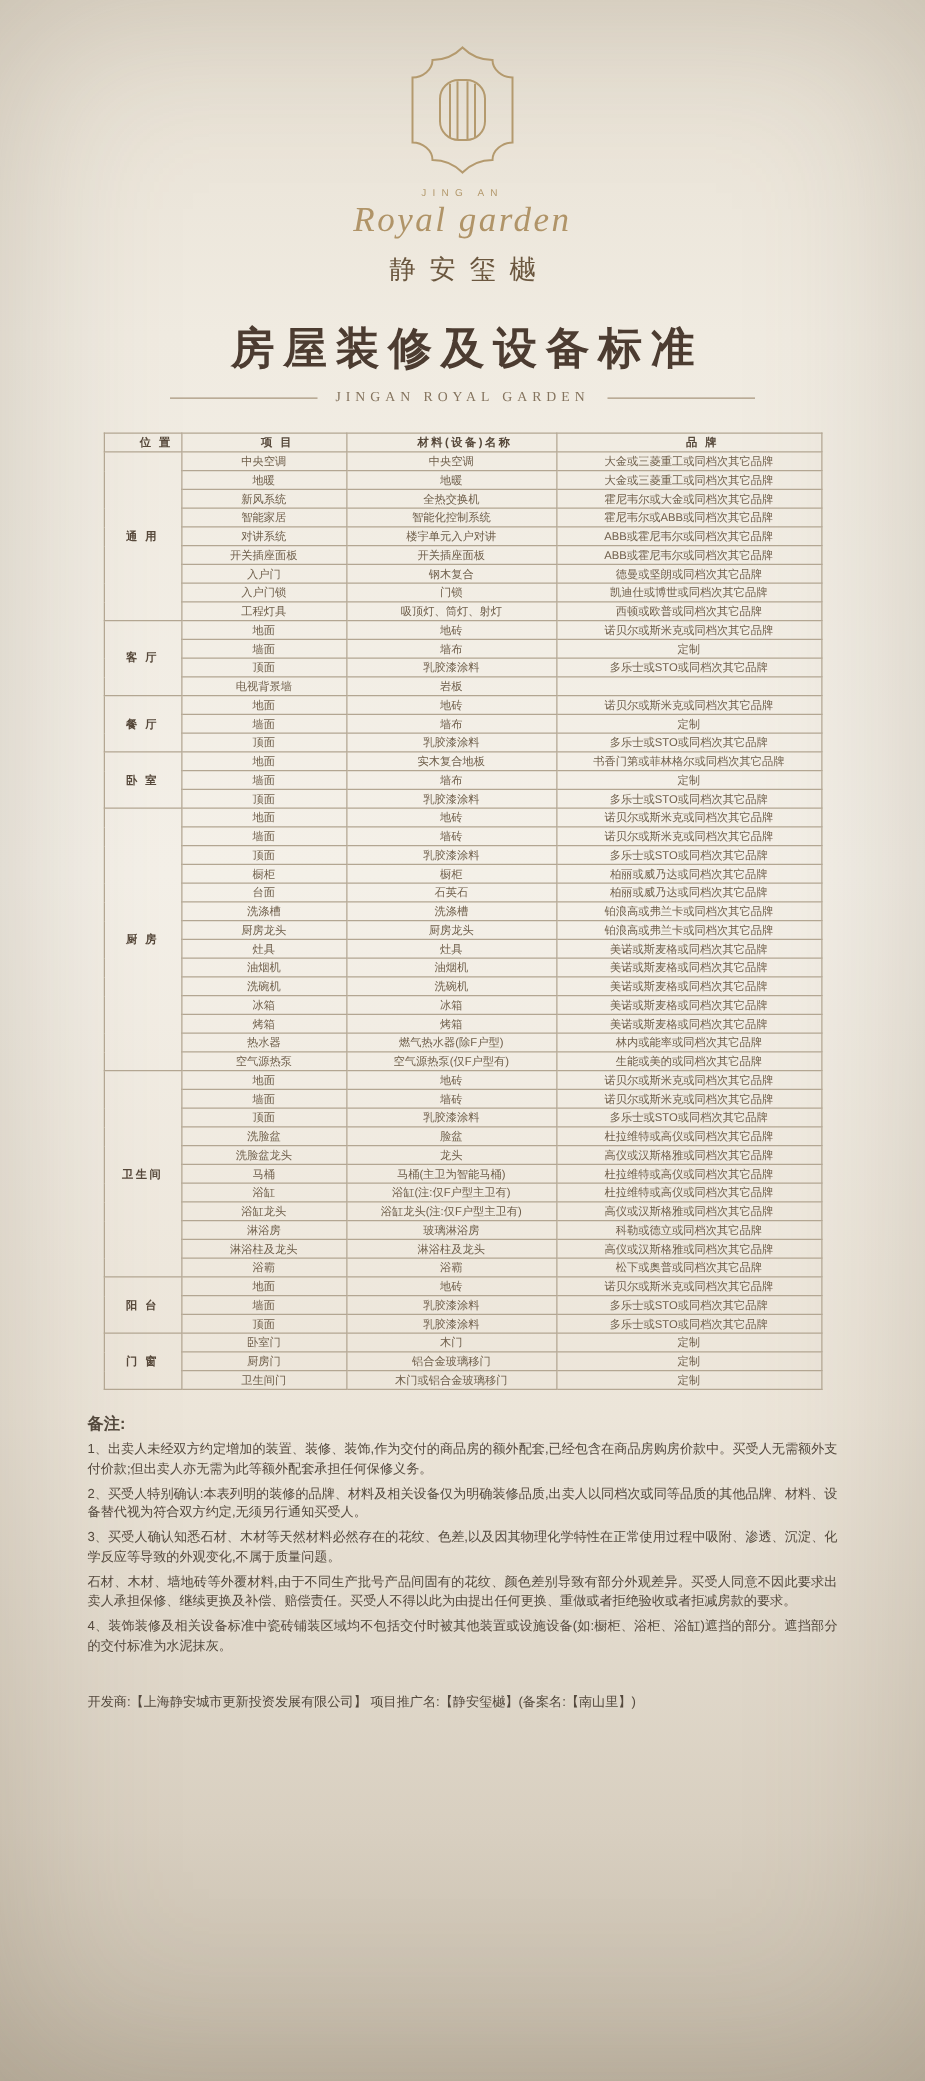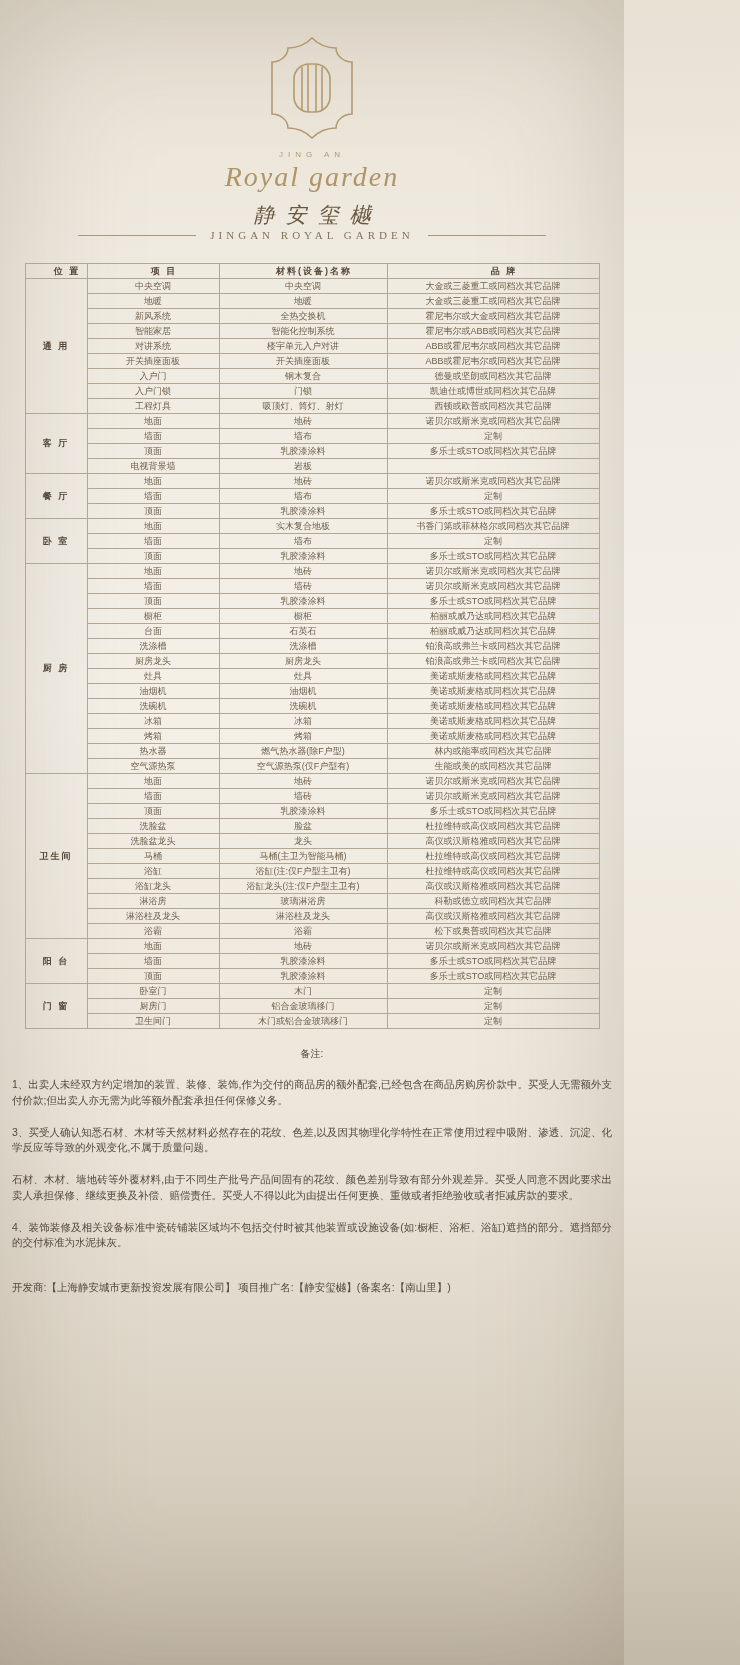--- a/index.html
+++ b/index.html
@@ -3,35 +3,35 @@
 <meta charset="utf-8">
 <style>
   html,body{margin:0;padding:0;}
   body{
     width:740px;height:1665px;
     font-family:"Liberation Sans","DejaVu Sans",sans-serif;
     background:linear-gradient(180deg,#e7e0d3 0%,#f0ebe1 16%,#f4f0e8 42%,#ece5d9 68%,#d8cfc0 88%,#c3b9a8 100%);
     overflow:hidden;
   }
   .page{
-    width:624px;height:1665px;position:relative;
+    width:740px;height:1665px;position:relative;
     box-shadow:inset 0 0 140px rgba(116,100,80,.28);
     box-sizing:border-box;
   }
   
   .logo{padding-top:36px;text-align:center;color:#b49a6e;}
   .logo svg{display:block;margin:0 auto;}
   .logo-jingan{font-size:8px;letter-spacing:5px;margin-top:10px;color:#b49a6e;}
   .logo-script{
     font-family:"Liberation Serif","DejaVu Serif",serif;
     font-style:italic;font-size:28px;letter-spacing:2px;color:#b09468;margin-top:2px;
   }
   .logo-cn{
     font-family:"Liberation Serif","DejaVu Serif",serif;
-    font-size:21px;letter-spacing:11px;color:#6b573f;margin-top:8px;text-indent:11px;font-style:italic;
+    font-size:21px;letter-spacing:11px;color:#6b573f;margin-top:8px;text-indent:11px;
   }
   
   .title{
     font-family:"Liberation Serif","DejaVu Serif",serif;
     font-size:35px;font-weight:700;letter-spacing:7px;
     color:#4c3c31;text-align:center;margin:26px 0 10px 0;text-indent:7px;
   }
   .subtitle{display:flex;align-items:center;justify-content:center;margin-bottom:22px;text-align:center;}
   .subtitle .line{display:inline-block;width:118px;height:1px;background:#a8967e;}
   .subtitle .subtext{
@@ -43,22 +43,22 @@
   .spec th,.spec td{
     border:1px solid #b3a692;
     font-size:9px;line-height:1.15;color:#6f5f4b;
     padding:1px 2px;text-align:center;height:12px;
     overflow:hidden;white-space:nowrap;font-weight:normal;
   }
   .spec th{font-weight:bold;color:#56483a;letter-spacing:2px;padding-left:24px;}
   .spec td.loc{font-weight:bold;color:#56483a;letter-spacing:2px;}
   
   .notes{width:600px;margin:18px auto 0 auto;color:#54493d;}
-  .notes-title{font-size:10px;font-weight:normal;margin-bottom:3px;text-align:center;}
-  .notes p{font-size:10.5px;line-height:1.5;margin:16px 0 2px 0;text-align:justify;}
+  .notes-title{font-size:13px;font-weight:bold;margin-bottom:3px;}
+  .notes p{font-size:10.5px;line-height:1.5;margin:4px 0 2px 0;text-align:justify;}
   
   .footer{width:600px;margin:28px auto 0 auto;color:#54493d;}
   .footer p{font-size:10.5px;line-height:1.55;margin:0 0 2px 0;text-align:justify;}
 </style>
 </head>
 <body>
 
 <div class="page">
 
   <div class="logo">
@@ -70,20 +70,21 @@
         <line x1="40" y1="29" x2="40" y2="76"></line>
         <line x1="48" y1="29" x2="48" y2="76"></line>
         <line x1="54" y1="31" x2="54" y2="74"></line>
       </g>
     </svg>
     <div class="logo-jingan">JING AN</div>
     <div class="logo-script">Royal garden</div>
     <div class="logo-cn">静安玺樾</div>
   </div>
 
+  <h1 class="title">房屋装修及设备标准</h1>
   <div class="subtitle">
     <span class="line"></span>
     <span class="subtext">JINGAN ROYAL GARDEN</span>
     <span class="line"></span>
   </div>
 
   <table class="spec">
     <colgroup>
       <col style="width:62px">
       <col style="width:132px">
@@ -357,20 +358,21 @@
           <td>木门或铝合金玻璃移门</td>
           <td>定制</td>
         </tr>
       </tbody>
   </table>
 
   <div class="notes">
     <div class="notes-title">备注:</div>
     <div>
         <p>1、出卖人未经双方约定增加的装置、装修、装饰,作为交付的商品房的额外配套,已经包含在商品房购房价款中。买受人无需额外支付价款;但出卖人亦无需为此等额外配套承担任何保修义务。</p>
+        <p>2、买受人特别确认:本表列明的装修的品牌、材料及相关设备仅为明确装修品质,出卖人以同档次或同等品质的其他品牌、材料、设备替代视为符合双方约定,无须另行通知买受人。</p>
         <p>3、买受人确认知悉石材、木材等天然材料必然存在的花纹、色差,以及因其物理化学特性在正常使用过程中吸附、渗透、沉淀、化学反应等导致的外观变化,不属于质量问题。</p>
         <p>石材、木材、墙地砖等外覆材料,由于不同生产批号产品间固有的花纹、颜色差别导致有部分外观差异。买受人同意不因此要求出卖人承担保修、继续更换及补偿、赔偿责任。买受人不得以此为由提出任何更换、重做或者拒绝验收或者拒减房款的要求。</p>
         <p>4、装饰装修及相关设备标准中瓷砖铺装区域均不包括交付时被其他装置或设施设备(如:橱柜、浴柜、浴缸)遮挡的部分。遮挡部分的交付标准为水泥抹灰。</p>
       </div>
   </div>
 
   <div class="footer">
     <p>开发商:【上海静安城市更新投资发展有限公司】 项目推广名:【静安玺樾】(备案名:【南山里】)</p>
   </div>
 

